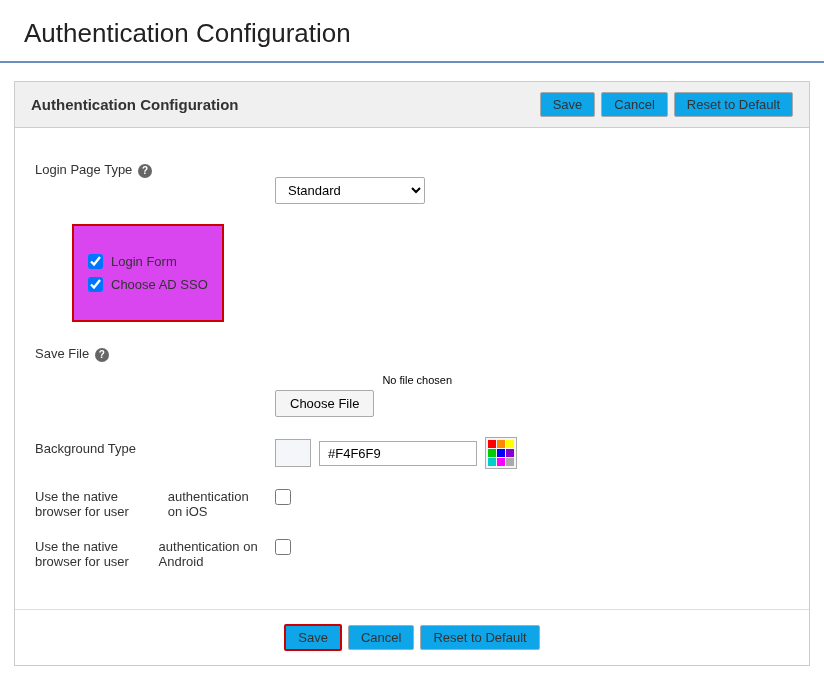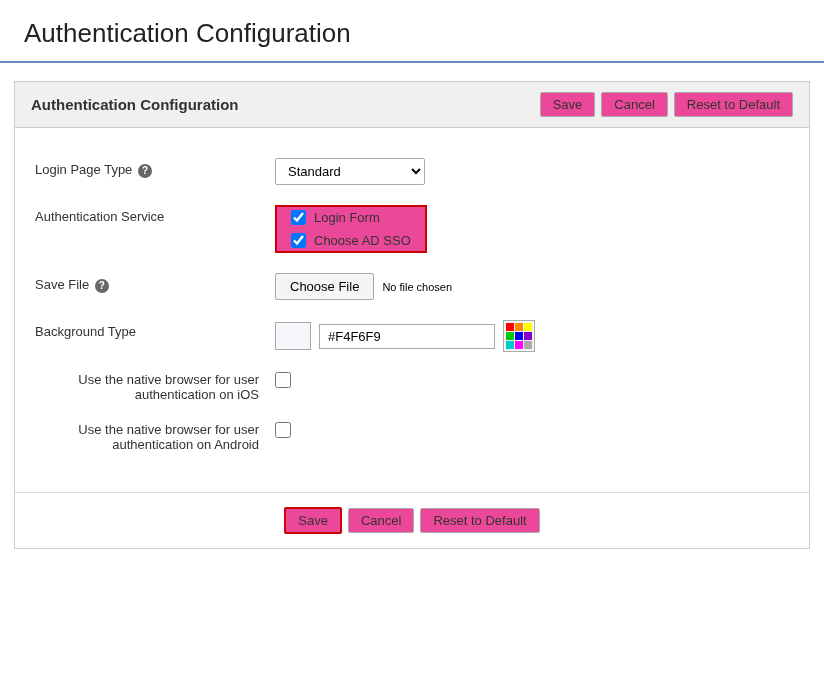--- a/index.html
+++ b/index.html
@@ -45,21 +45,21 @@
 
     .panel-header-actions {
       display: flex;
       gap: 6px;
     }
 
     .btn {
       padding: 4px 12px;
       font-size: 13px;
       border: 1px solid #aaa;
-      background: #ec4899;
+      background: #0ea5e9;
       cursor: pointer;
       border-radius: 2px;
       color: #333;
     }
 
     .btn-save-highlighted {
       border: 2px solid #cc0000;
     }
 
     .panel-body {
@@ -105,29 +105,31 @@
 
     select.form-select {
       padding: 4px 24px 4px 8px;
       font-size: 13px;
       border: 1px solid #aaa;
       background: #fff;
       border-radius: 2px;
       min-width: 150px;
       cursor: pointer;
       appearance: auto;
+      margin-top: 19px;
     }
 
     .auth-service-box {
       border: 2px solid #cc0000;
-      padding: 3px 14px;
+      padding: 28px 14px;
       display: flex;
       flex-direction: column;
       gap: 8px;
-      background: #ec4899;
+      background: #d946ef;
+      margin-left: 37px;
     }
 
     .checkbox-row {
       display: flex;
       align-items: center;
       gap: 8px;
       font-size: 13px;
     }
 
     .checkbox-row input[type="checkbox"] {
@@ -136,40 +138,41 @@
       cursor: pointer;
     }
 
     .choose-file-btn {
       padding: 5px 14px;
       font-size: 13px;
       border: 1px solid #aaa;
       background: #f5f5f5;
       cursor: pointer;
       border-radius: 2px;
+      margin-top: 48px;
     }
 
     .no-file-text {
       font-size: 11px;
       color: #000000;
     }
 
     .color-preview {
       width: 36px;
       height: 28px;
       border: 1px solid #aaa;
       background: #F4F6F9;
       display: inline-block;
     }
 
     .color-input {
       padding: 4px 8px;
       font-size: 13px;
       border: 1px solid #aaa;
-      width: 176px;
+      width: 158px;
     }
 
     .color-picker-icon {
       display: inline-grid;
       grid-template-columns: repeat(3, 8px);
       grid-template-rows: repeat(3, 8px);
       gap: 1px;
       cursor: pointer;
       padding: 2px;
       border: 1px solid #aaa;
@@ -199,21 +202,21 @@
       align-items: center;
       justify-content: center;
       padding: 14px 16px;
       border-top: 1px solid #ddd;
       gap: 6px;
       margin-top: 10px;
     }
 
     .form-label-multiline {
       display: flex;
-      flex-direction: column;
+      flex-direction: row;
       align-items: flex-end;
       text-align: left;
       padding-right: 16px;
       width: 240px;
       flex-shrink: 0;
       font-size: 13px;
     }
   </style>
 </head>
 <body>
@@ -242,21 +245,20 @@
       </div>
       <div class="form-control">
         <select class="form-select">
           <option value="Standard">Standard</option>
           <option value="Custom">Custom</option>
         </select>
       </div>
     </div>
 
     <div class="form-row">
-      <div class="form-label">Authentication Service</div>
       <div class="form-control">
         <div class="auth-service-box">
           <label class="checkbox-row">
             <input type="checkbox" checked="" style="">
             <span>Login Form</span>
           </label>
           <label class="checkbox-row">
             <input type="checkbox" checked="" style="">
             <span>Choose AD SSO</span>
           </label>

